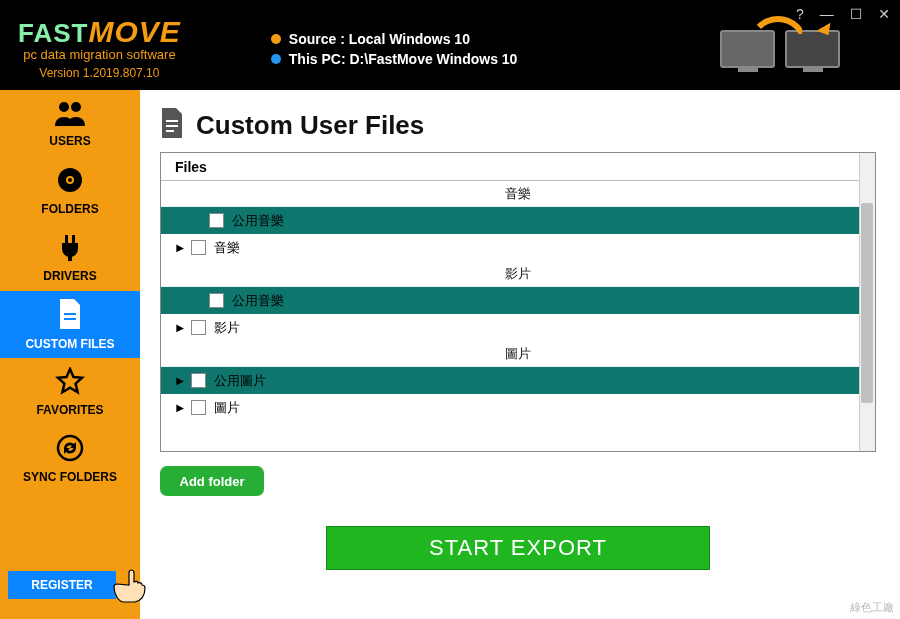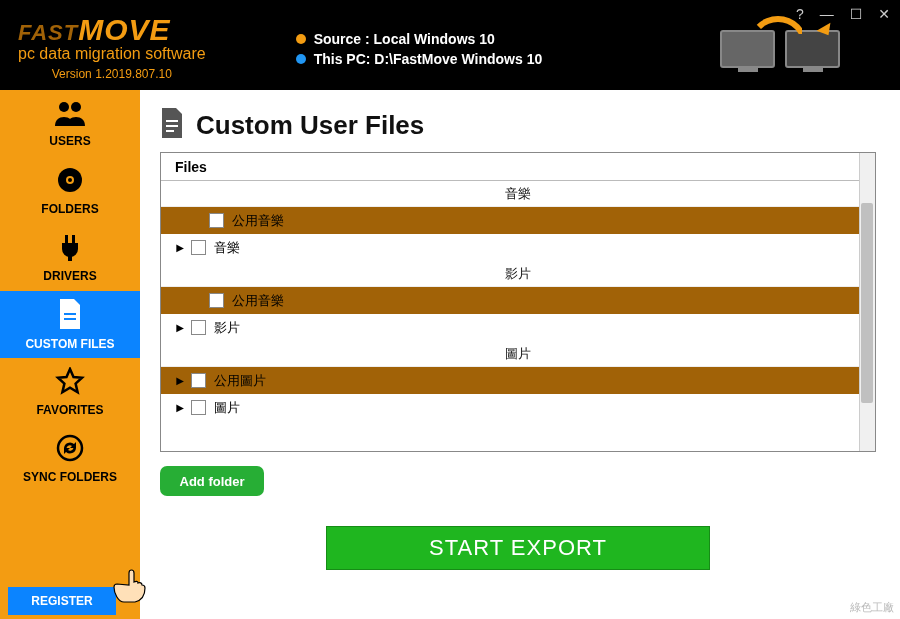--- a/index.html
+++ b/index.html
@@ -9,23 +9,23 @@
   .header {
     height: 90px;
     background: #000;
     display: flex;
     align-items: center;
     position: relative;
     padding-left: 18px;
   }
   .logo { display: flex; flex-direction: column; margin-top: 4px; }
   .logo-top { display: flex; align-items: baseline; }
-  .logo-fast { color: #a16207; font-weight: 800; font-size: 22px; font-style: italic; letter-spacing: 1px; }
+  .logo-fast { color: #86efac; font-weight: 800; font-size: 26px; letter-spacing: 1px; }
   .logo-move { color: #f39c12; font-weight: 800; font-size: 30px; font-style: italic; letter-spacing: 1px; }
-  .logo-tag { color: #f39c12; font-size: 16px; text-align: center; margin-top: -2px; }
+  .logo-tag { color: #f39c12; font-size: 13px; text-align: center; margin-top: -2px; }
   .logo-version { color: #f39c12; font-size: 12px; text-align: center; margin-top: 4px; }
 
   .source-block { margin-left: 90px; margin-top: 8px; color: #fff; font-size: 14px; font-weight: 600; }
   .source-block .row { display: flex; align-items: center; height: 20px; }
   .dot { width: 10px; height: 10px; border-radius: 50%; margin-right: 8px; }
   .dot-orange { background: #f39c12; }
   .dot-blue { background: #2196f3; }
 
   .header-illus {
     position: absolute; right: 60px; top: 20px; width: 120px; height: 55px;
@@ -51,42 +51,42 @@
   
   .body { display: flex; height: calc(619px - 90px); }
 
   .sidebar { width: 140px; background: #f39c12; display: flex; flex-direction: column; position: relative; }
   .side-item { height: 67px; display:flex; flex-direction:column; align-items:center; justify-content:center; color:#000; font-weight:700; font-size:12px; cursor:pointer; }
   .side-item.active { background:#0b84ff; color:#fff; }
   .side-item .ic { font-size:28px; line-height:28px; margin-bottom:3px; color:#000; }
   .side-item.active .ic { color:#fff; }
 
   .register-btn {
-    position:absolute; bottom:4px; left:8px; width:108px; height:28px;
+    position:absolute; bottom:20px; left:8px; width:108px; height:28px;
     background:#0b84ff; color:#fff; font-weight:700; font-size:12px;
     display:flex; align-items:center; justify-content:center; cursor:pointer;
   }
   .hand-cursor {
     position:absolute; bottom:10px; left:112px; pointer-events:none;
   }
 
   
   .main { flex:1; background:#fff; padding:18px 24px 10px 20px; display:flex; flex-direction:column; }
   .page-title-row { display:flex; align-items:center; gap:12px; margin-bottom:10px; }
   .page-title { font-size:26px; font-weight:700; color:#111; }
 
   .listbox { border:1px solid #888; height:300px; position:relative; }
   .list-scroll { position:absolute; right:0; top:0; bottom:0; width:16px; background:#f0f0f0; border-left:1px solid #ccc; }
   .list-thumb { position:absolute; right:2px; top:50px; width:12px; height:200px; background:#c0c0c0; border-radius:2px; }
 
   .col-header { height:28px; border-bottom:1px solid #bbb; display:flex; align-items:center; padding-left:14px; font-weight:700; font-size:14px; }
 
   .cat-row { height:26px; display:flex; align-items:center; justify-content:center; font-size:13px; color:#111; border-bottom:1px solid #eee; }
   .item-row { height:27px; display:flex; align-items:center; font-size:13px; padding-left:12px; position:relative; }
-  .item-row.striped { background:#a16207; }
+  .item-row.striped { background:#0f766e; }
   .item-row .expander { width:14px; display:inline-flex; justify-content:center; font-size:10px; color:#000; }
   .item-row .cb { width:15px; height:15px; border:1px solid #888; margin:0 8px 0 4px; background:#fff; }
   .item-row.indented { padding-left:30px; }
 
   .add-folder-btn {
     margin-top:14px; width:104px; height:30px; background:#27ae35; color:#fff;
     font-weight:700; font-size:13px; display:flex; align-items:center; justify-content:center;
     border-radius:7px; cursor:pointer;
   }
 

